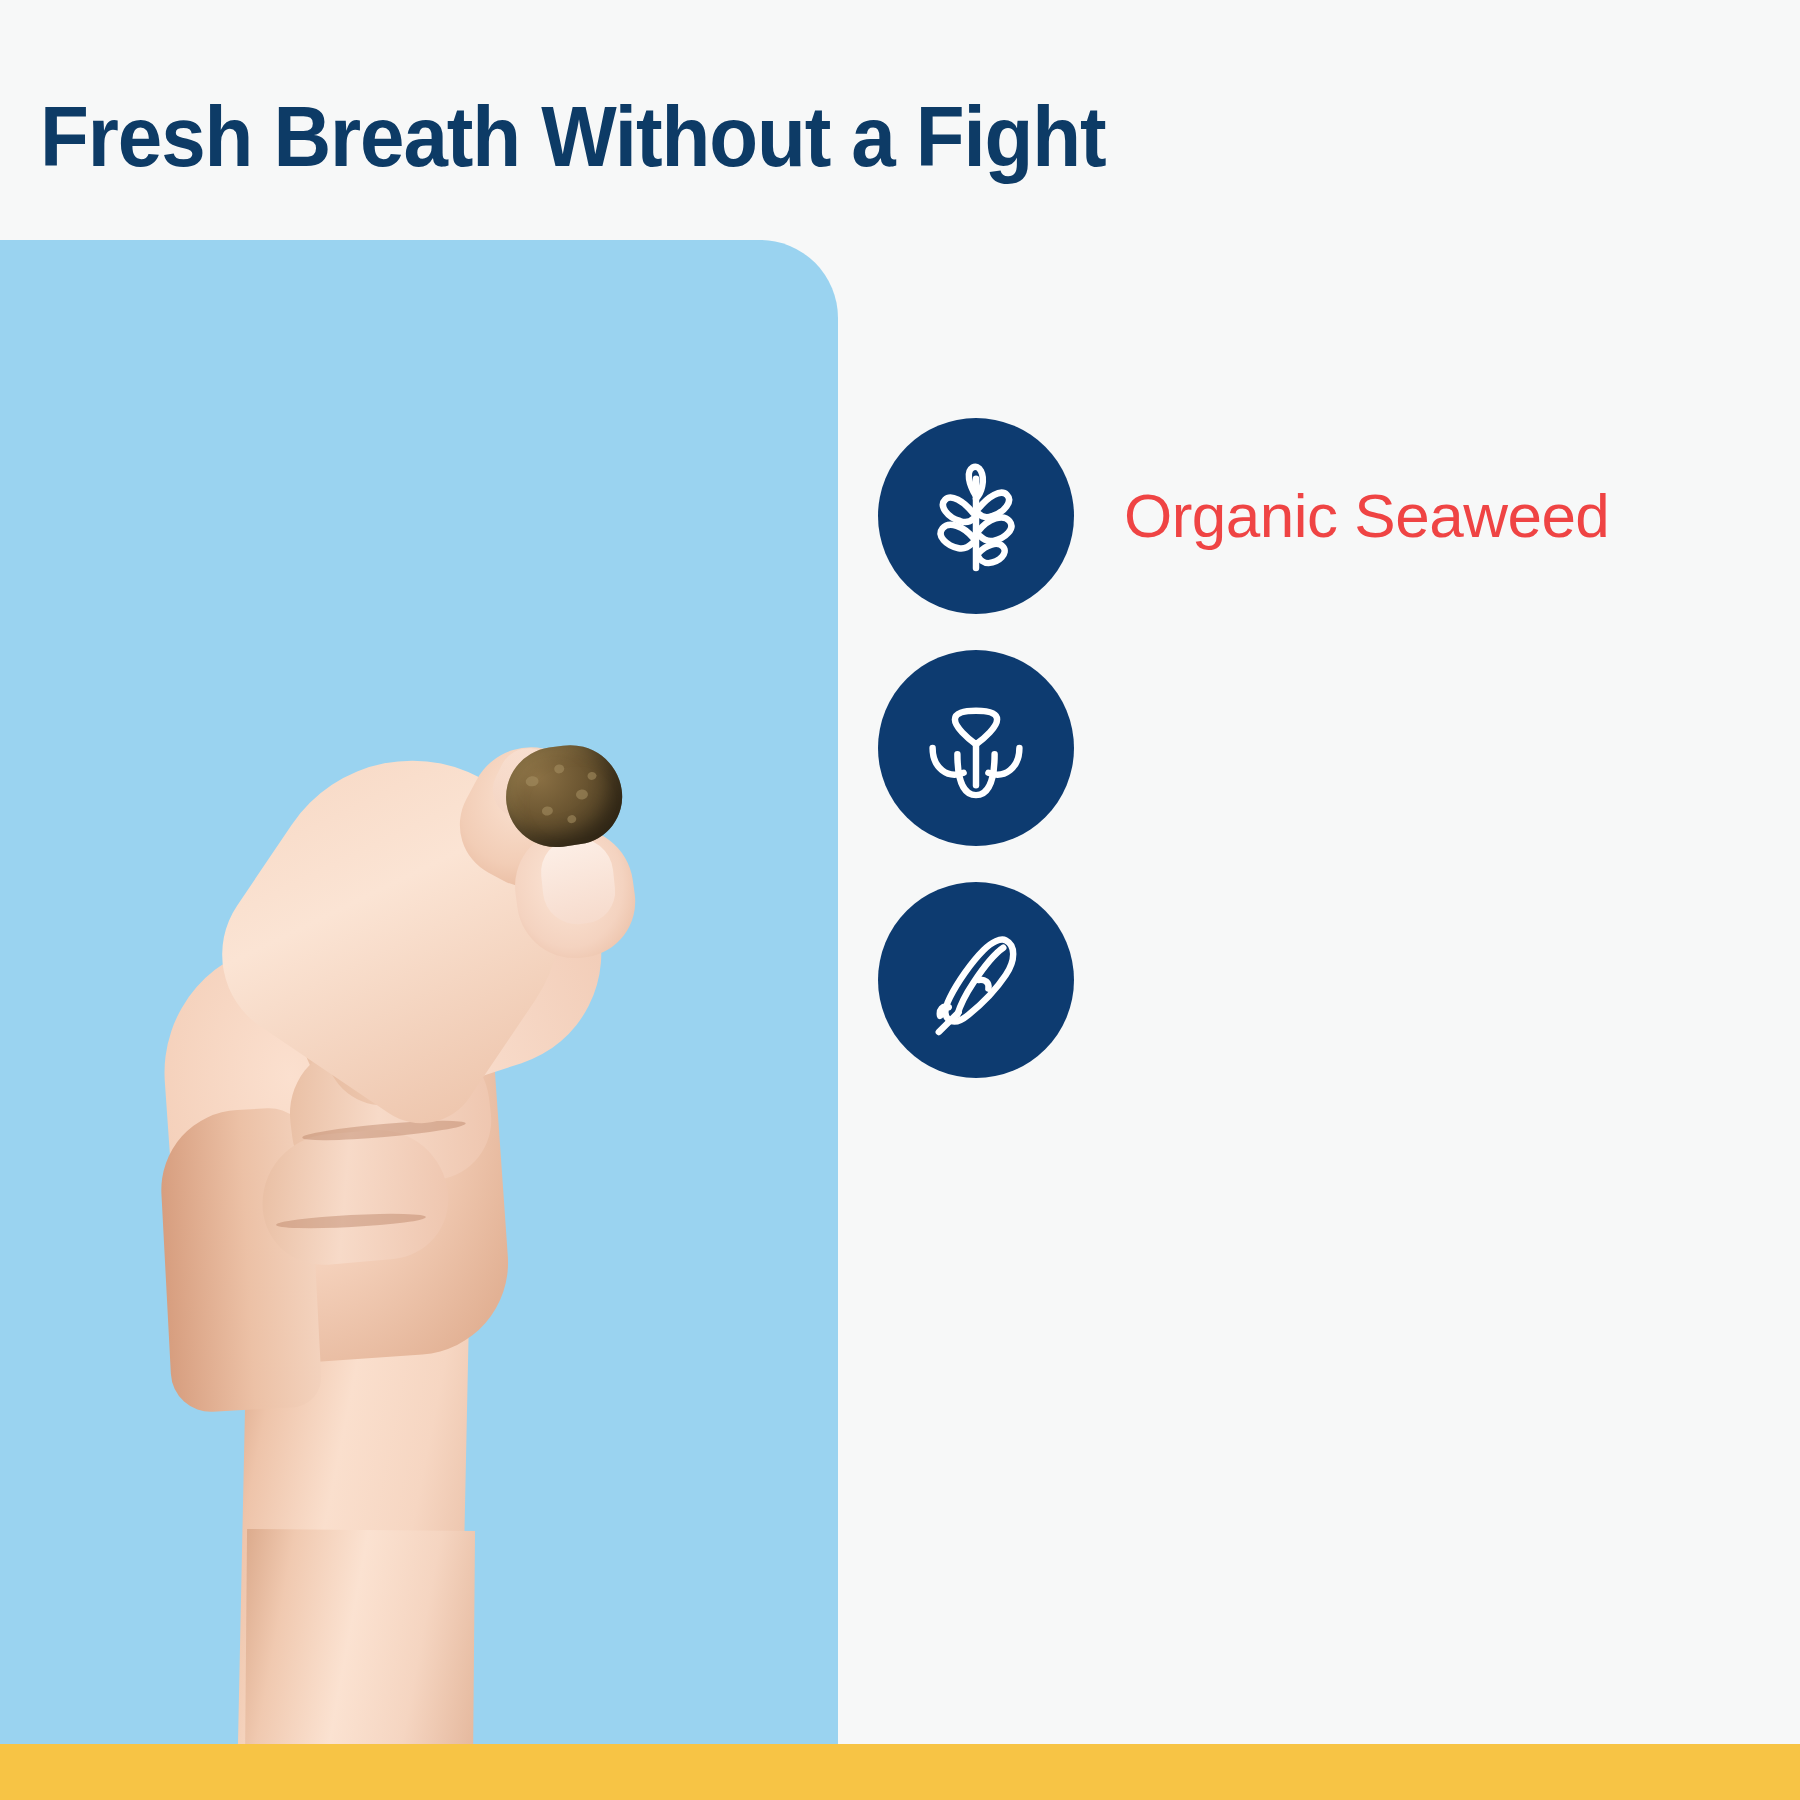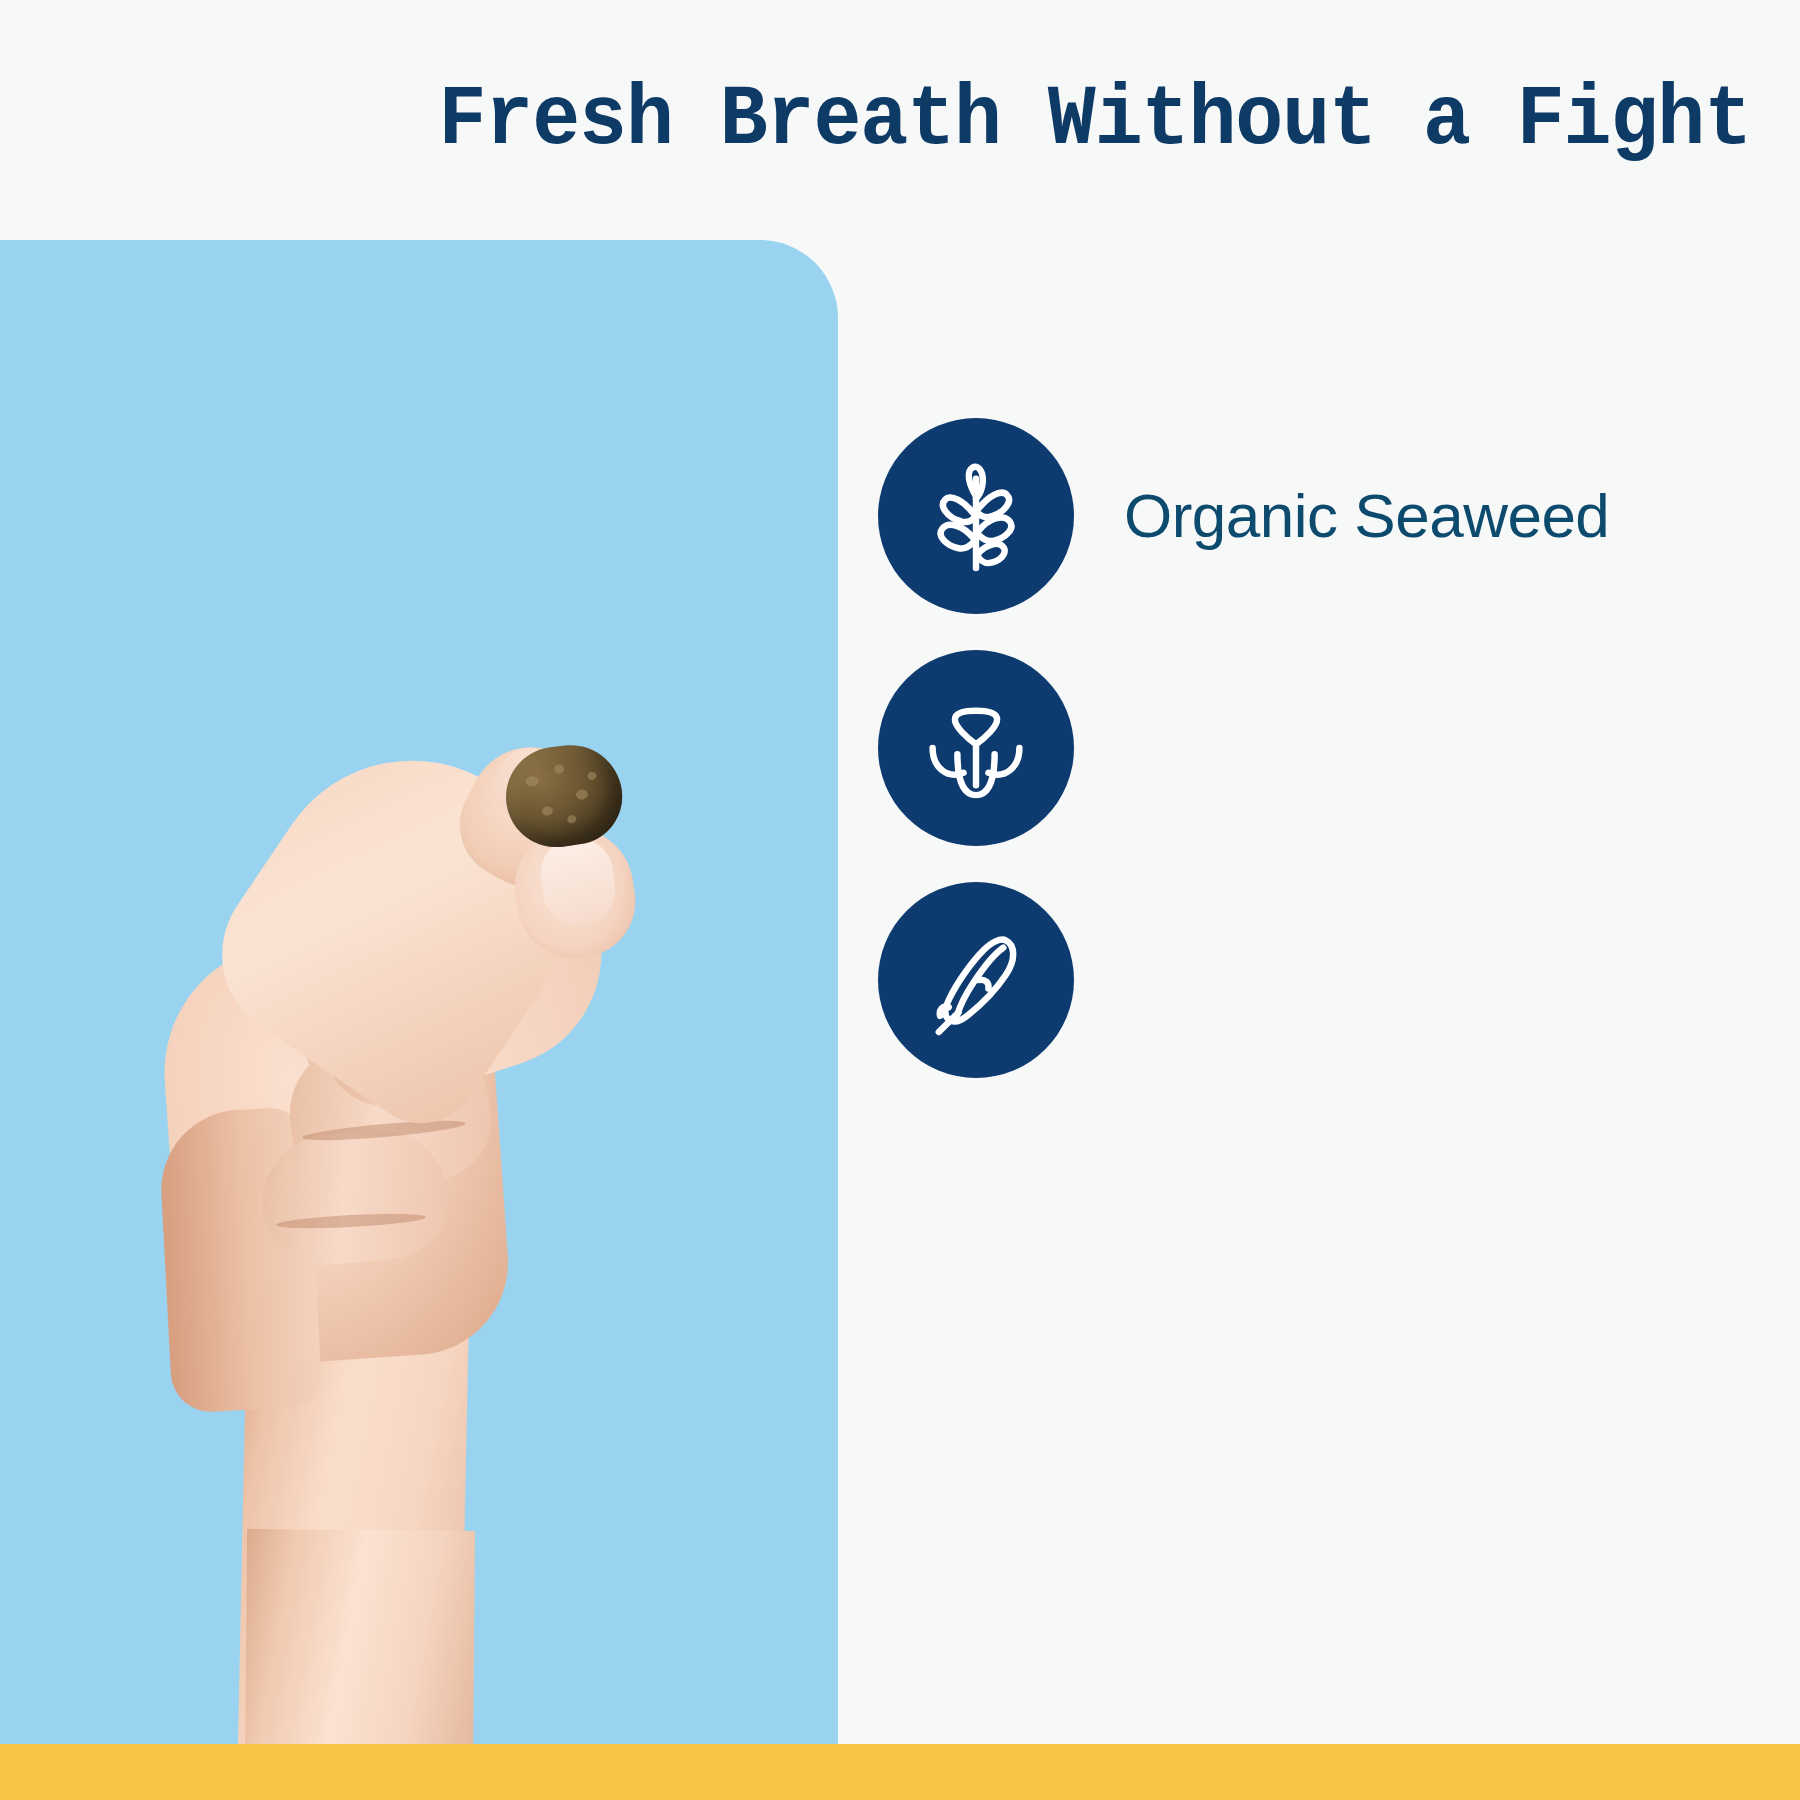--- a/index.html
+++ b/index.html
@@ -7,24 +7,23 @@
     width:1800px;height:1800px;
     background:#f7f8f8;
     font-family:"Liberation Sans", sans-serif;
     overflow:hidden;
     position:relative;
   }
   #stage{position:absolute;inset:0;width:1800px;height:1800px;overflow:hidden;background:#f7f8f8;}
 
   
   .title-bar{
-    position:absolute;left:0;top:0;width:1800px;height:240px;
-    display:flex;align-items:center;justify-content:flex-end;
+    position:absolute;left:0;top:16px;width:1800px;height:240px;
+    display:flex;align-items:center;justify-content:flex-start;
     background:#f7f8f8;
-    font-family:Liberation Mono, monospace;
   }
   .title{
     font-size:86px;
     font-weight:700;
     color:#0d3b66;
     letter-spacing:-1.2px;
     transform:scaleX(0.93);
     transform-origin:center center;
     white-space:nowrap;
     line-height:1;
@@ -176,21 +175,21 @@
   .icon-circle{
     width:196px;height:196px;flex:0 0 196px;
     border-radius:50%;
     background:#0d3b70;
     display:flex;align-items:center;justify-content:center;
   }
   .icon-circle svg{display:block;}
   .feature-label{
     margin-left:50px;
     font-size:62px;
-    color:#0c4a6e;
+    color:#ef4444;
     font-weight:400;
     letter-spacing:-0.5px;
     white-space:nowrap;
     line-height:1;
   }
 
   
   .yellow-bar{
     position:absolute;left:0;bottom:0;width:1800px;height:56px;
     background:#f7c445;

